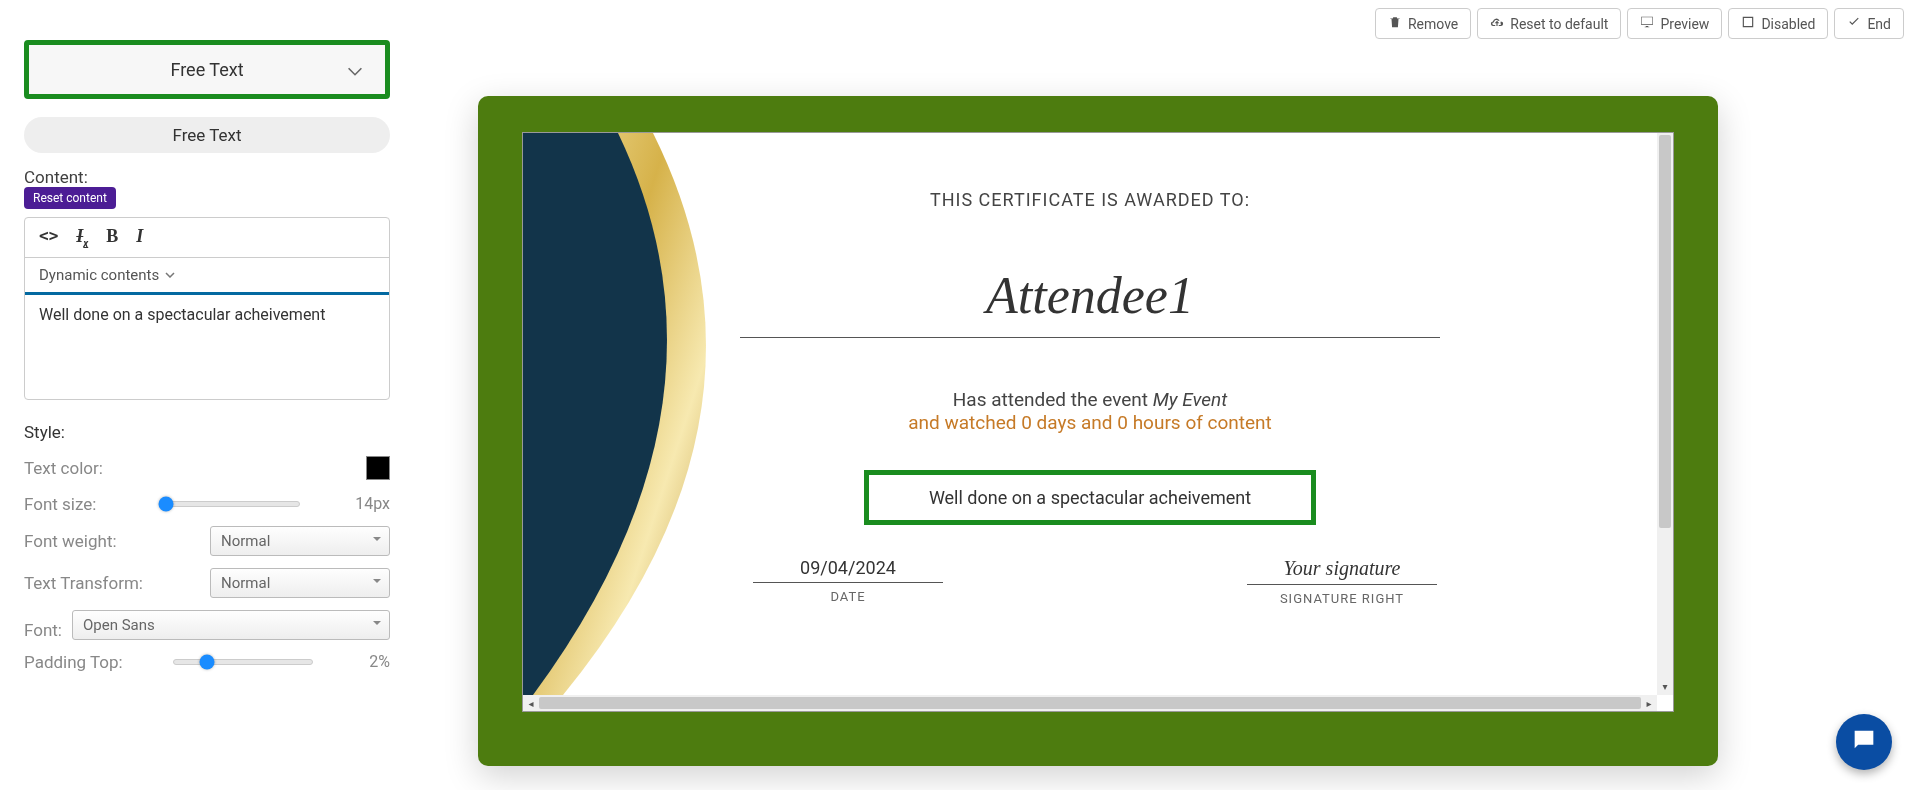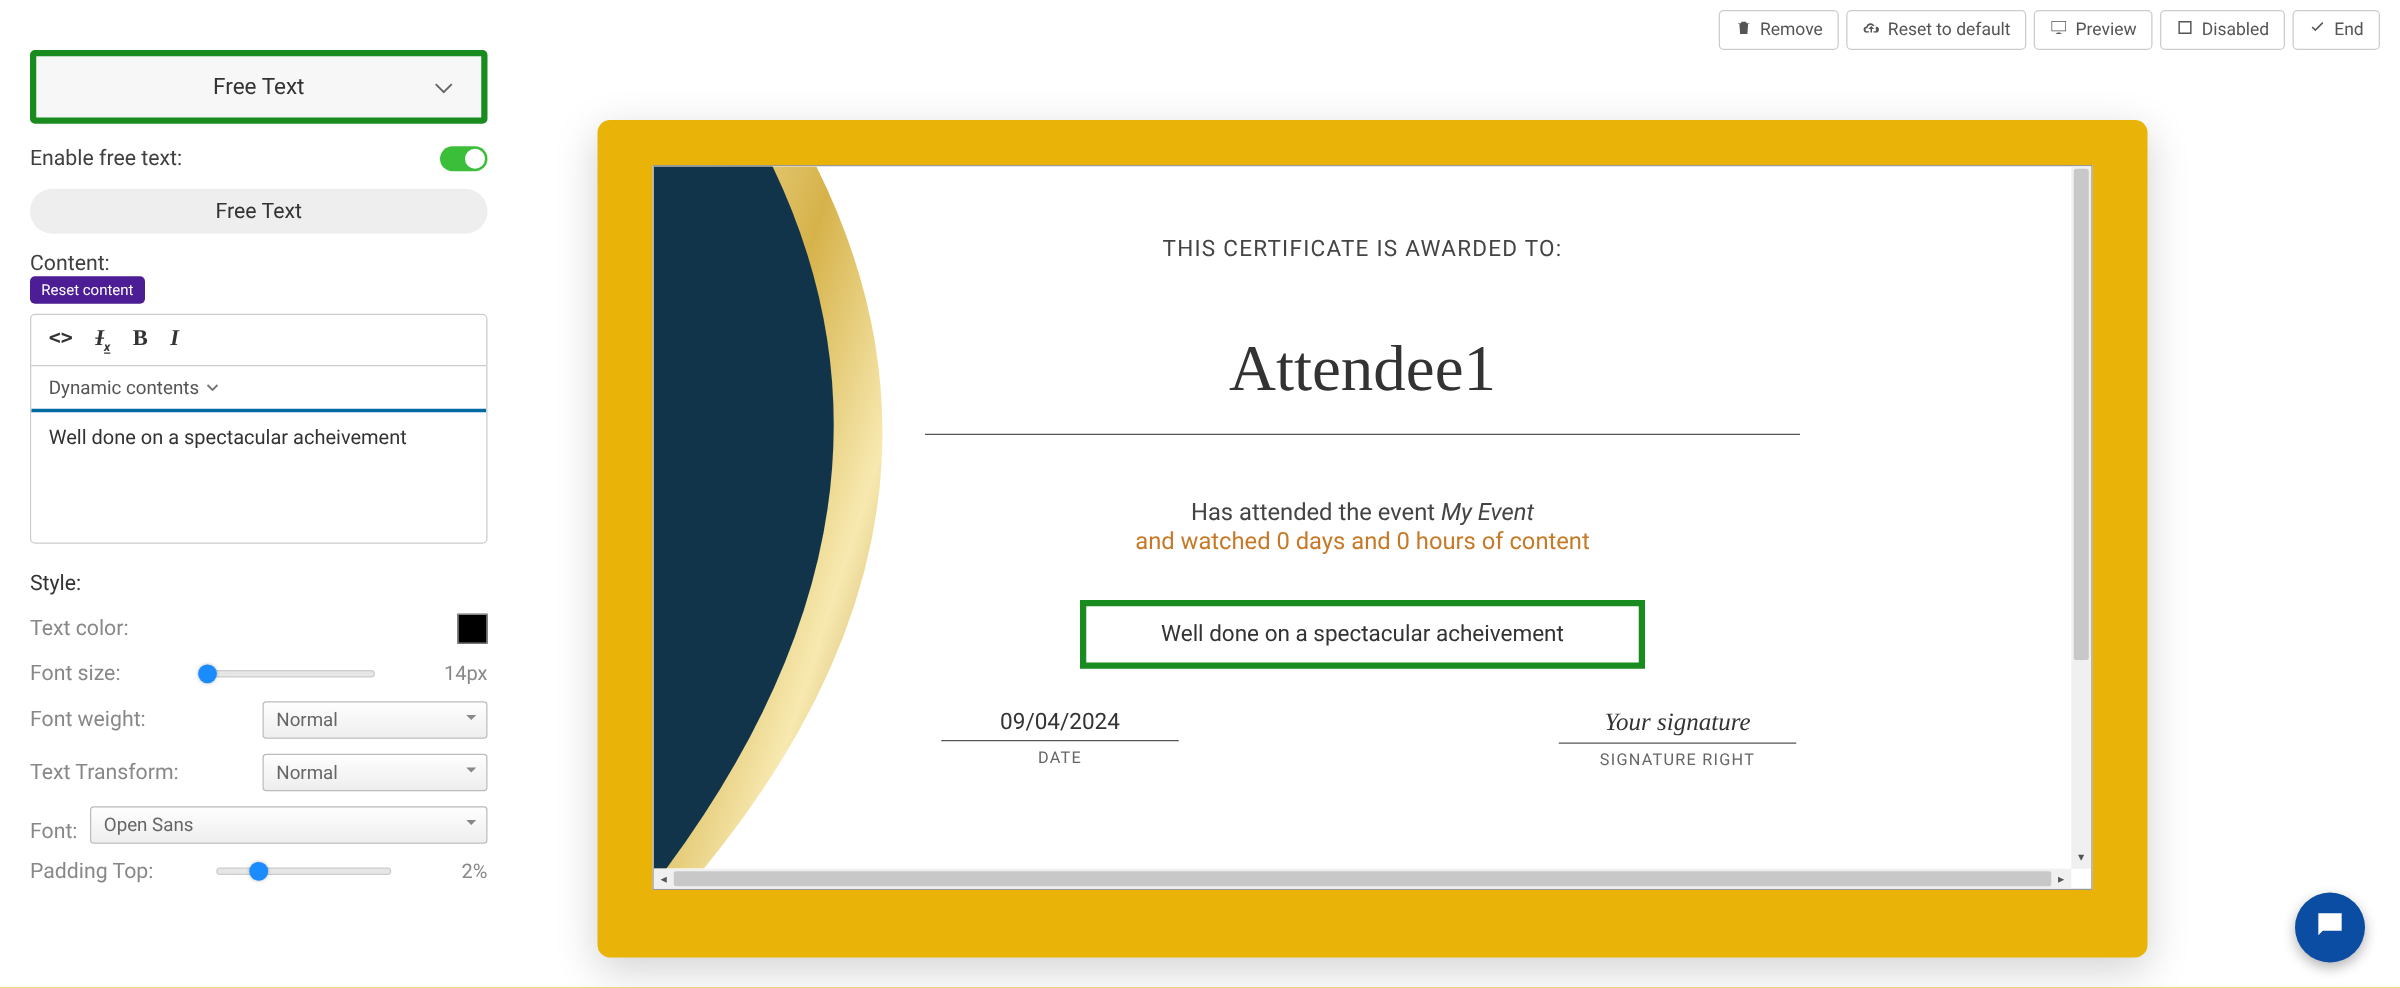--- a/index.html
+++ b/index.html
@@ -48,31 +48,31 @@
 .slider-row .thumb { position: absolute; top: 50%; width: 15px; height: 15px; border-radius: 50%; background: #1a8cff; transform: translate(-50%, -50%); cursor: pointer; box-shadow: 0 0 3px rgba(0,0,0,0.3); }
 .slider-row .val { font-size: 16px; color: #888; min-width: 44px; text-align: right; }
 
 .select-row { display: flex; align-items: center; justify-content: space-between; margin: 12px 0; }
 .select { border: 1px solid #bbb; background: linear-gradient(#fefefe,#eee); border-radius: 3px; padding: 5px 24px 5px 10px; font-size: 15px; color: #666; position: relative; cursor: pointer; min-width: 180px; }
 .select::after { content: ""; position: absolute; right: 8px; top: 50%; transform: translateY(-50%); border: 4px solid transparent; border-top-color: #888; }
 
 .font-row { display: flex; align-items: flex-end; gap: 10px; margin: 12px 0; }
 .font-row .select { min-width: 260px; flex: 1; }
 
-.preview-panel { position: absolute; left: 478px; top: 96px; width: 1240px; height: 670px; background: #eab308; border-radius: 10px; box-shadow: 0 10px 34px rgba(0,0,0,0.18); padding: 36px 44px 24px; }
+.preview-panel { position: absolute; left: 478px; top: 96px; width: 1240px; height: 670px; background: #4d7c0f; border-radius: 10px; box-shadow: 0 10px 34px rgba(0,0,0,0.18); padding: 36px 44px 24px; }
 
 .preview-frame { position: relative; width: 100%; height: 580px; border: 1px solid #999; overflow: hidden; background: #fff; }
 
 .cert-bg { position: absolute; left: 0; top: 0; bottom: 16px; width: 260px; overflow: hidden; }
 .cert-bg svg { width: 100%; height: 100%; }
 
 .cert-content { position: absolute; left: 0; right: 16px; top: 0; bottom: 16px; padding: 30px 60px; text-align: center; }
 
 .award-line { font-size: 18px; color: #444; letter-spacing: 1px; margin-top: 26px; }
-.attendee { font-family: 'Brush Script MT', cursive; font-size: 52px; color: #333; margin-top: 56px; display: inline-block; padding: 0 40px 22px; border-bottom: 1px solid #555; min-width: 700px; }
+.attendee { font-family: 'Brush Script MT', cursive; font-size: 52px; color: #333; font-style: italic; margin-top: 56px; display: inline-block; padding: 0 40px 12px; border-bottom: 1px solid #555; min-width: 700px; }
 .attended-line { font-size: 19px; color: #444; margin-top: 50px; }
 .attended-line .evt { font-style: italic; }
 .watched-line { font-size: 19px; color: #c67a27; margin-top: 0; }
 
 .freetext-box { border: 5px solid #1a8c1f; display: inline-block; padding: 12px 60px; font-size: 18px; color: #333; margin-top: 36px; background: #fff; }
 
 .sig-row { display: flex; justify-content: space-between; margin: 32px 160px 0 170px; }
 .sig-col { text-align: center; }
 .sig-val { font-size: 18px; color: #333; padding-bottom: 4px; border-bottom: 1px solid #555; min-width: 190px; display: inline-block; }
 .sig-val.script { font-family: 'Brush Script MT', cursive; font-style: italic; font-size: 20px; }
@@ -127,26 +127,20 @@
 
 <div class="sidebar-wrap">
 
   <div class="section-header">
     <span>Free Text</span>
     <span class="chev"><svg viewBox="0 0 20 12">
           <path d="M2 2l8 8 8-8" fill="none" stroke="#666" stroke-width="2"></path>
         </svg></span>
   </div>
 
-  <div class="row">
-    <span class="label">Enable free text:</span>
-    <div class="toggle">
-        <div class="knob"></div>
-      </div>
-  </div>
 
   <button class="pill-btn">Free Text</button>
 
   <div class="content-head">
     <span class="label">Content:</span>
     <button class="reset-btn">Reset content</button>
   </div>
 
   <div class="editor">
     <div class="editor-toolbar">

